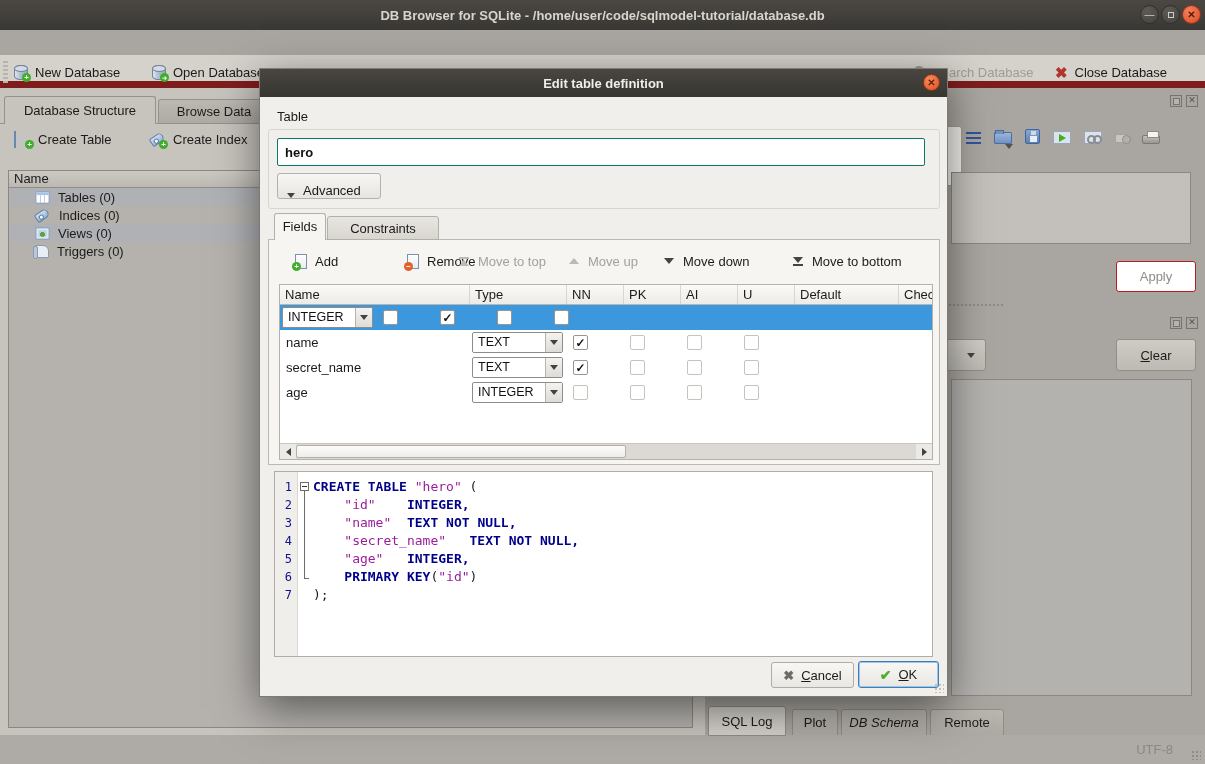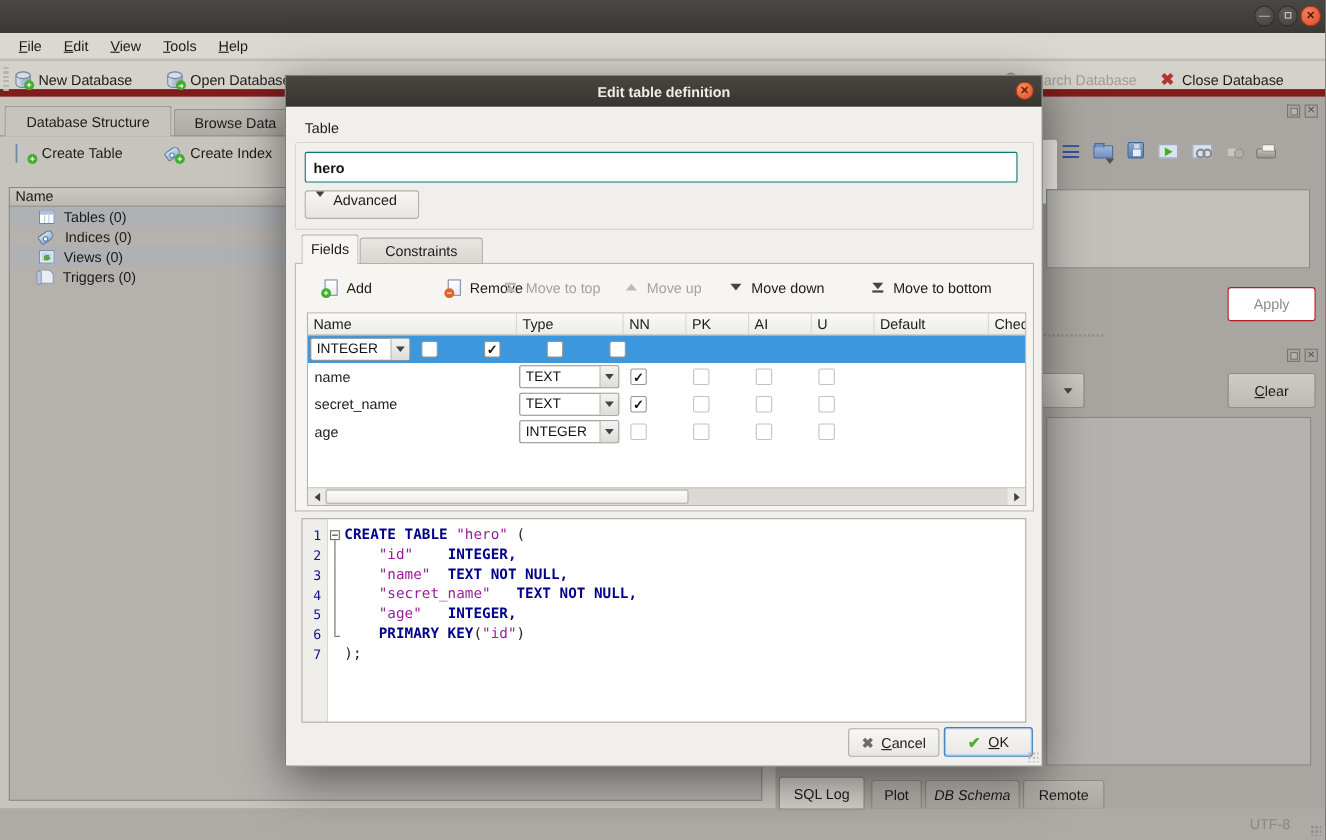--- a/index.html
+++ b/index.html
@@ -132,21 +132,21 @@
   .dlg-title{color:#f0eee9;font-weight:bold;}
   .dlg-close{position:absolute;right:7px;top:5px;width:17px;height:17px;border-radius:50%;
     background:radial-gradient(circle at 35% 30%,#f58a5f,#dd5125);border:1px solid #9c3112;
     color:#6b1d04;font:bold 10px/15px "Liberation Sans",sans-serif;text-align:center;}
   .dlg-label{position:absolute;left:17px;top:40px;}
   .dlg-frame{position:absolute;left:8px;top:60px;width:672px;height:80px;border:1px solid #d8d5d0;border-radius:3px;}
   .tbl-input{position:absolute;left:17px;top:69px;width:648px;height:28px;border:1px solid #0f766e;border-radius:2px;
     background:#fff;font:bold 13px "Liberation Sans",sans-serif;padding:0 7px;color:#111;}
   .adv-btn{position:absolute;left:17px;top:104px;width:104px;height:26px;
     background:linear-gradient(#f7f6f4,#e7e5e1);border:1px solid #b4b0aa;border-radius:3px;
-    display:flex;align-items:flex-start;gap:8px;padding-left:9px;}
+    display:flex;align-items:flex-end;gap:8px;padding-left:9px;}
   .adv-btn .arr{border-left:4px solid transparent;border-right:4px solid transparent;border-top:5px solid #45423d;}
   .dlg-tab{position:absolute;border:1px solid #b3afa9;border-bottom:none;border-radius:3px 3px 0 0;text-align:center;z-index:2;}
   .dlg-tab.active{background:#f6f5f2;left:14px;top:144px;width:52px;height:27px;line-height:26px;}
   .dlg-tab.inactive{background:linear-gradient(#e8e6e1,#d9d6d0);left:67px;top:147px;width:112px;height:24px;line-height:23px;border-bottom:1px solid #b3afa9;}
   .pane{position:absolute;left:8px;top:170px;width:672px;height:226px;background:#f6f5f2;border:1px solid #bcb8b2;}
   .fld-btn{position:absolute;top:10px;height:22px;display:flex;align-items:center;gap:8px;white-space:nowrap;}
   .fld-btn.dis{color:#a5a19a;}
   .pg{position:relative;width:12px;height:15px;background:linear-gradient(#ffffff,#e6ecf3);border:1px solid #7d91a8;flex:none;}
   .pg .badge{left:-4px;bottom:-3px;}
   .mv{position:relative;width:12px;height:13px;flex:none;display:flex;flex-direction:column;align-items:center;justify-content:center;gap:1px;}
@@ -210,34 +210,28 @@
   .ok-ico{color:#4caf2f;font-weight:bold;font-size:14px;}
   .dlg-grip{position:absolute;right:3px;bottom:3px;width:10px;height:10px;
     background:radial-gradient(circle,#c2bfb8 1px,transparent 1.4px) 0 0/4px 4px;}
 </style>
 </head>
 <body>
 
 <div class="win">
 
   <div class="titlebar">
+    <span class="wtitle">DB Browser for SQLite - /home/user/code/sqlmodel-tutorial/database.db</span>
     <span class="winbtns">
       <span class="wbtn">—</span>
       <span class="wbtn"><span class="sq"></span></span>
       <span class="wbtn close">✕</span>
     </span>
   </div>
 
-  <div class="menubar">
-      <span class="menu-item"><u>F</u>ile</span>
-      <span class="menu-item"><u>E</u>dit</span>
-      <span class="menu-item"><u>V</u>iew</span>
-      <span class="menu-item"><u>T</u>ools</span>
-      <span class="menu-item"><u>H</u>elp</span>
-    </div>
 
   <div class="toolbar">
     <span class="tb-grip"></span>
     <div class="tb-item" style="left:14px;">
       <span class="ti-db">
           <span class="badge bplus"></span>
         </span>
       <span>New Database</span>
     </div>
     <div class="tb-item" style="left:152px;">

